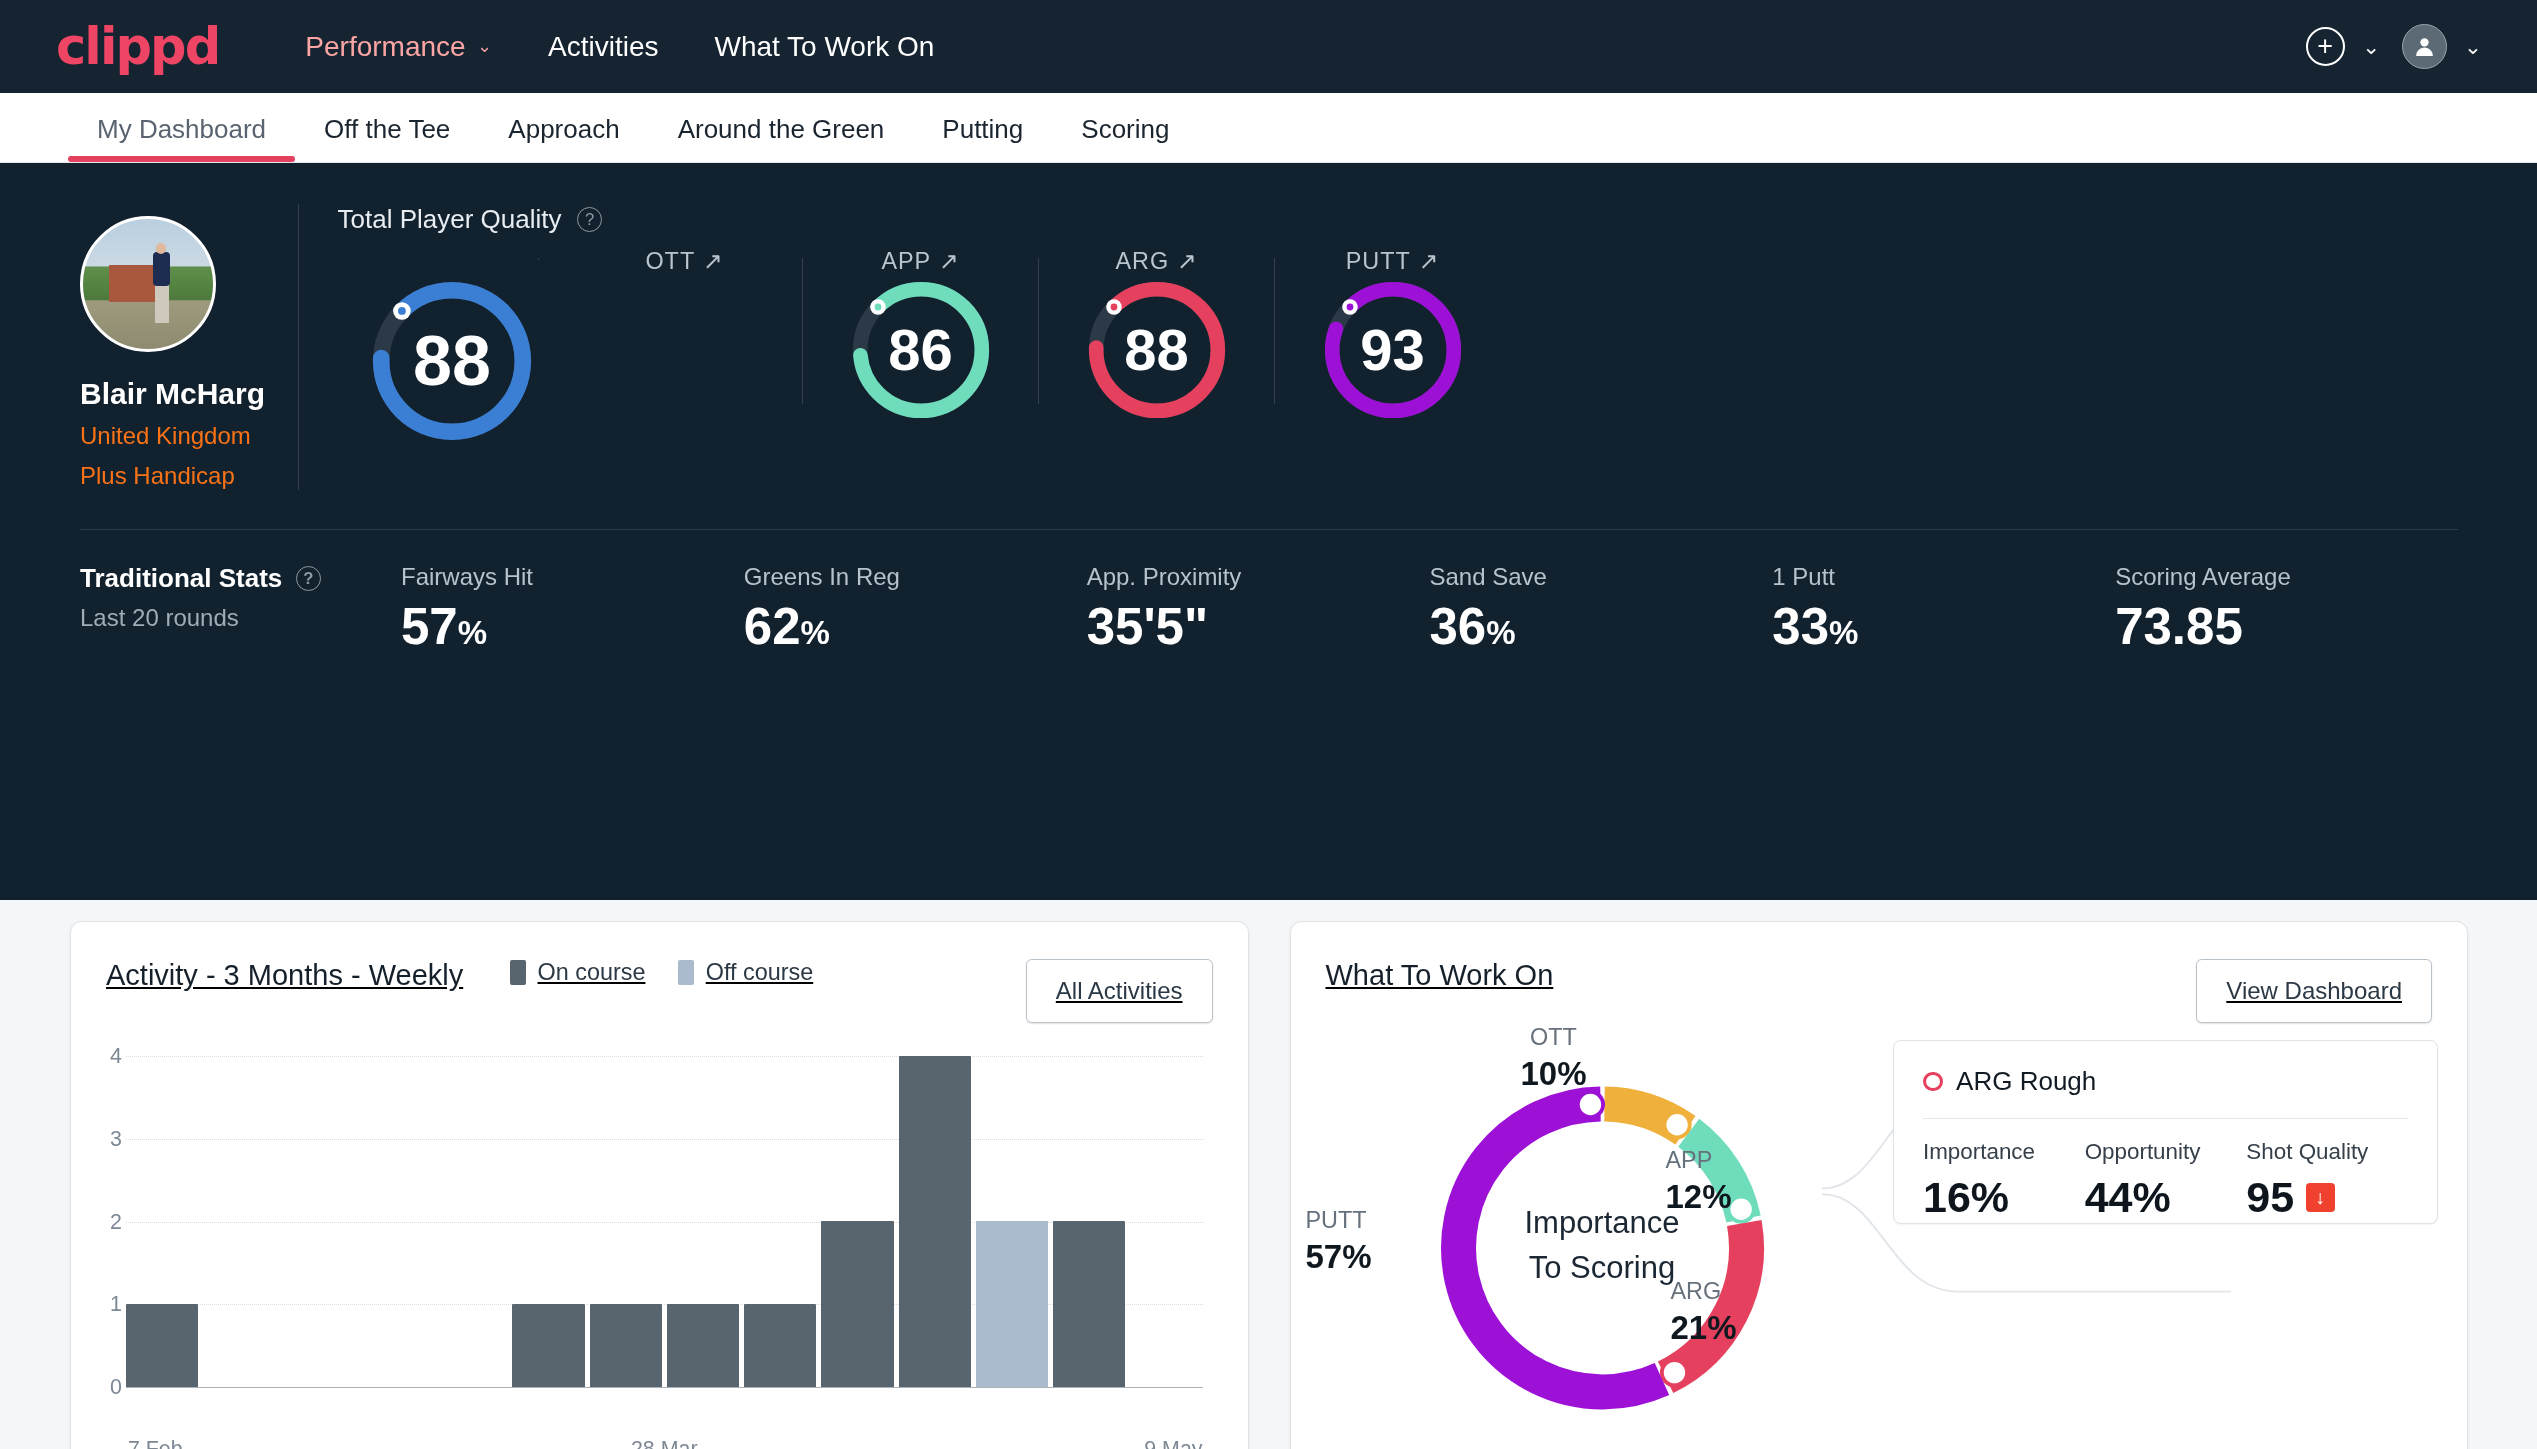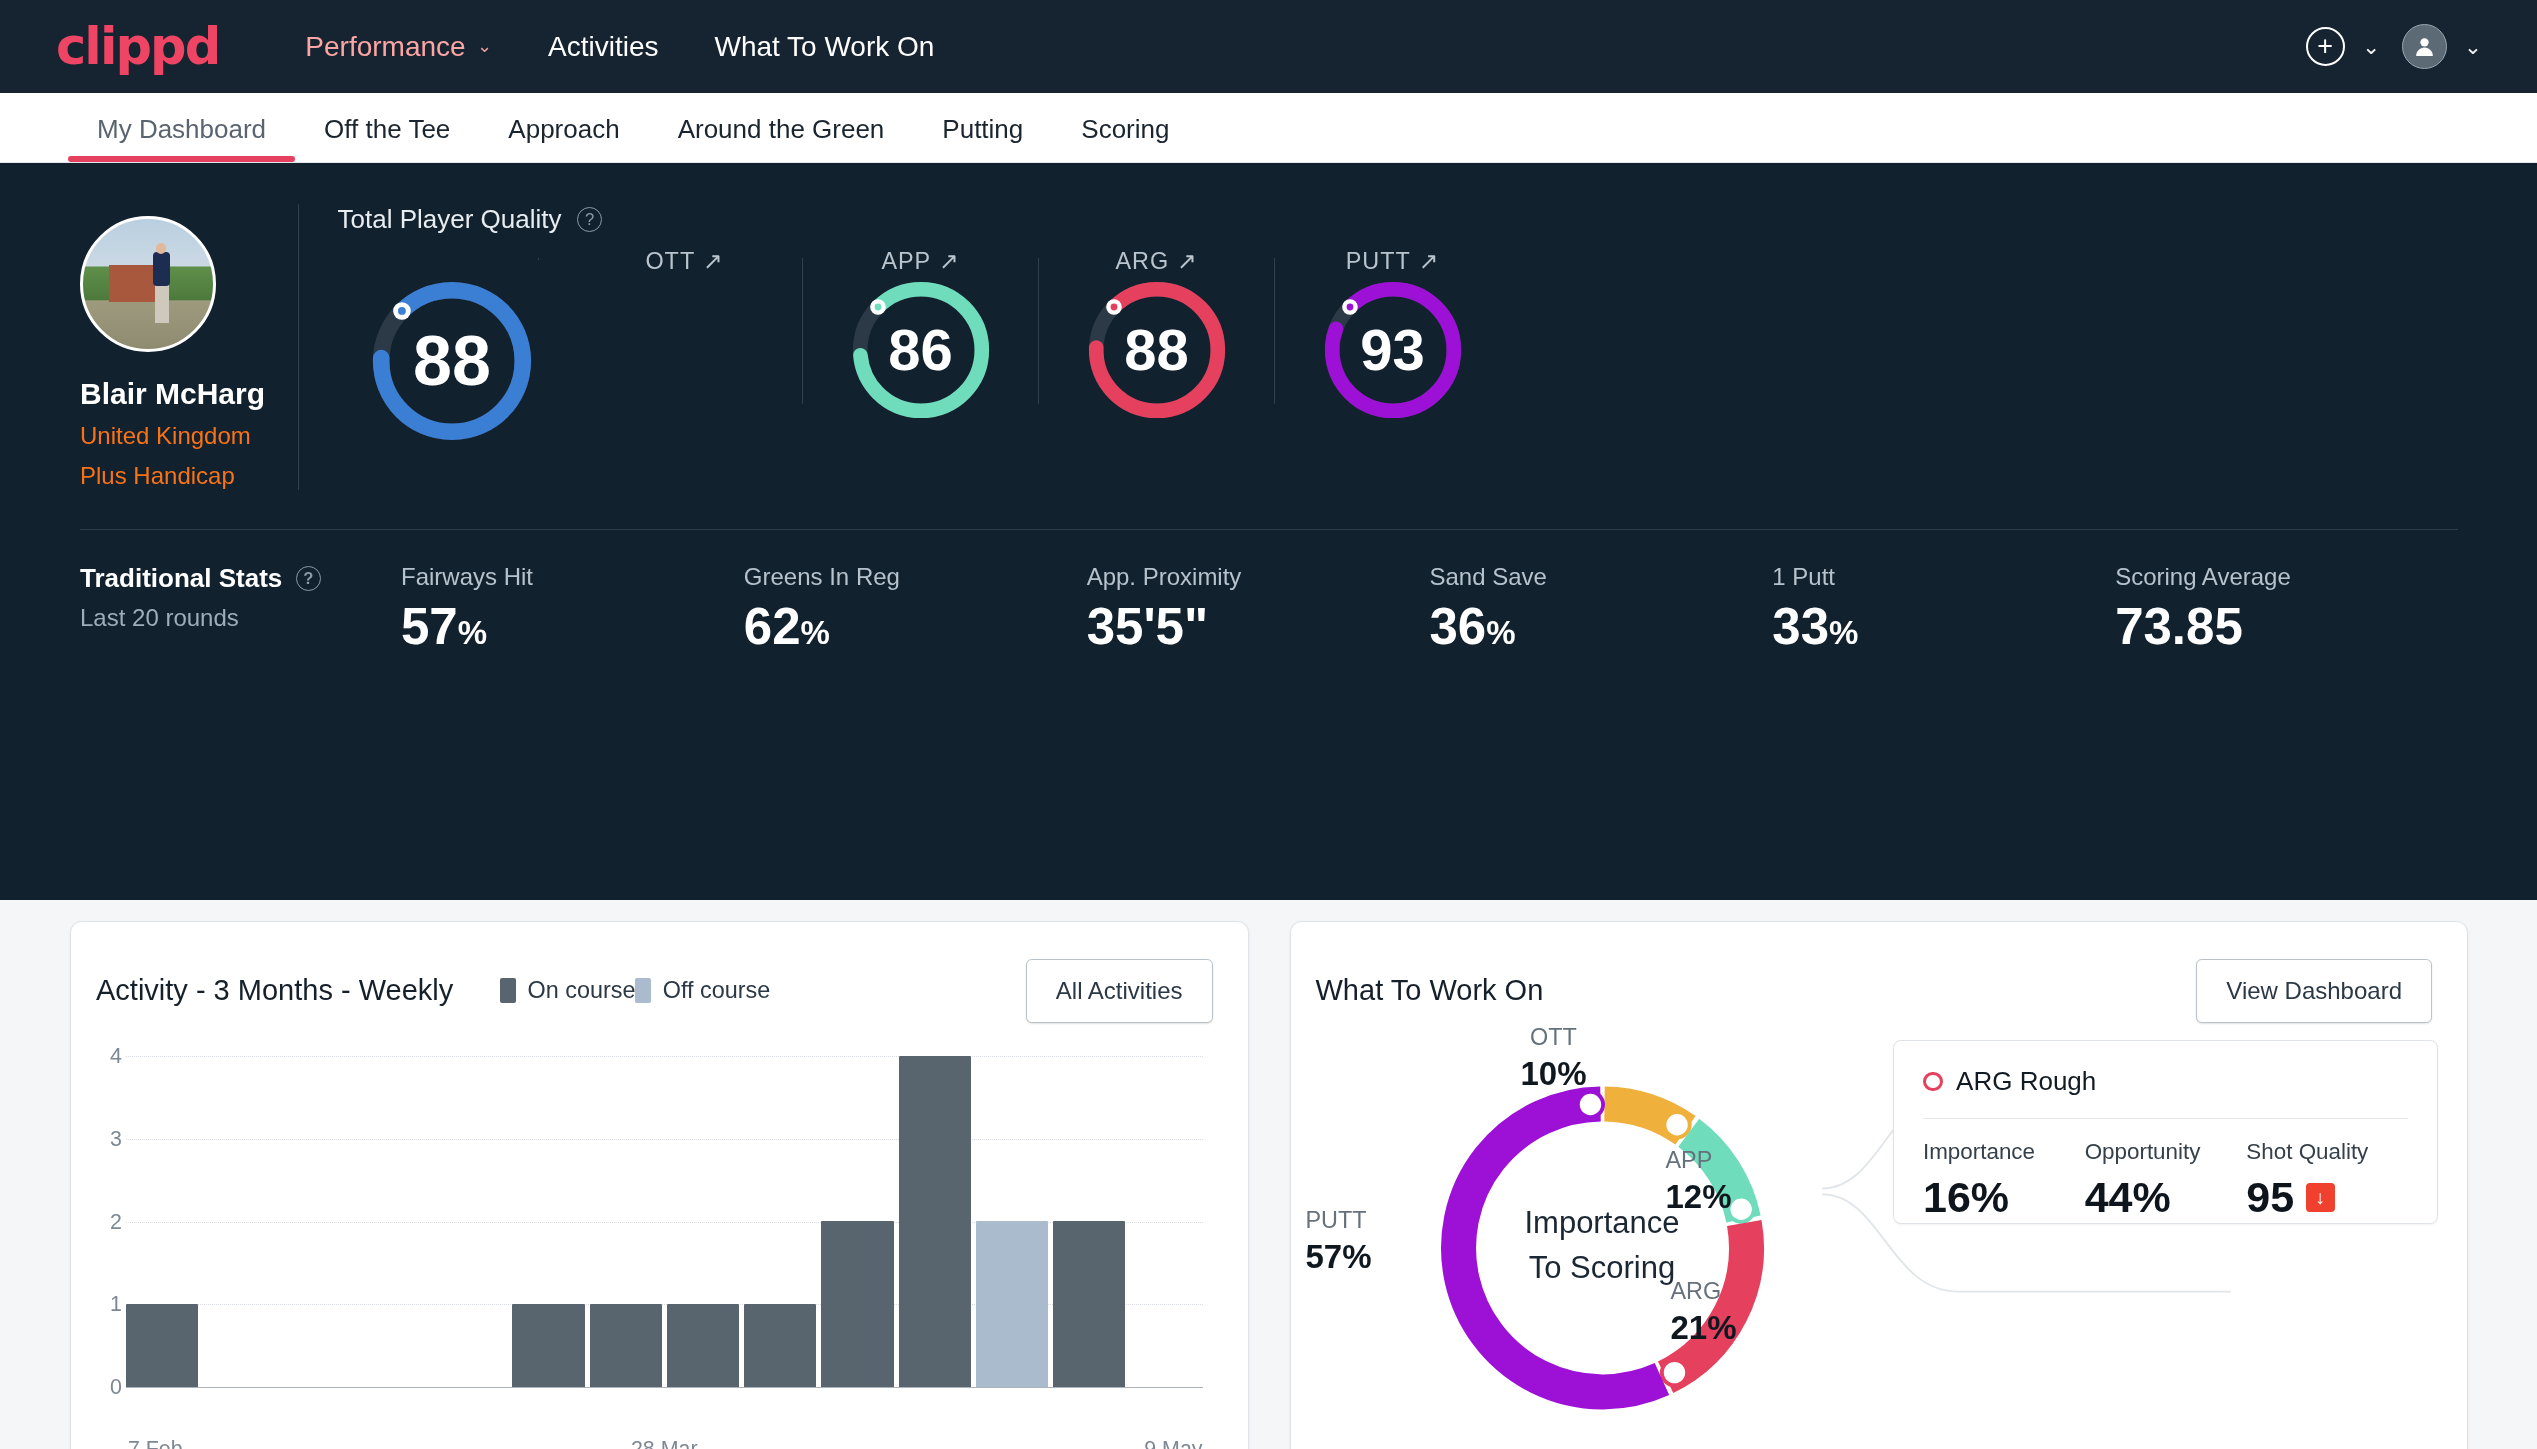--- a/index.html
+++ b/index.html
@@ -189,25 +189,26 @@
     background: #fff;
     border: 1px solid #dfe3e7;
     border-radius: 11.7px;
     flex: 1;
     height: 576px;
     box-shadow: 0 1px 2.9px rgba(0,0,0,.07);
     position: relative;
     overflow: hidden;
   }
   .card-head {
-    display: flex; align-items: center;
-    padding: 37px 35px 0 25px;
+    display: flex; align-items: flex-start;
+    padding: 37px 35px 0 35px;
+    text-decoration: underline;
   }
   .card-title { font-size: 29px; color:#15202b; font-weight: 500;}
-  .legend { display:flex; align-items:center; margin-left: 47px; }
+  .legend { display:flex; align-items:center; gap: 33px; margin-left: 47px; }
   .legend-item { display:flex; align-items:center; gap:11.7px; font-size:23.4px; color:#2b3845;}
   .swatch { width: 15.6px; height: 25px; border-radius: 1.9px;}
   .outline-btn {
     margin-left: auto;
     border: 1px solid #b9c1c9;
     border-radius: 5.8px;
     background: #fff;
     color: #2b3845;
     font-size: 24px;
     padding: 16.6px 29px;

